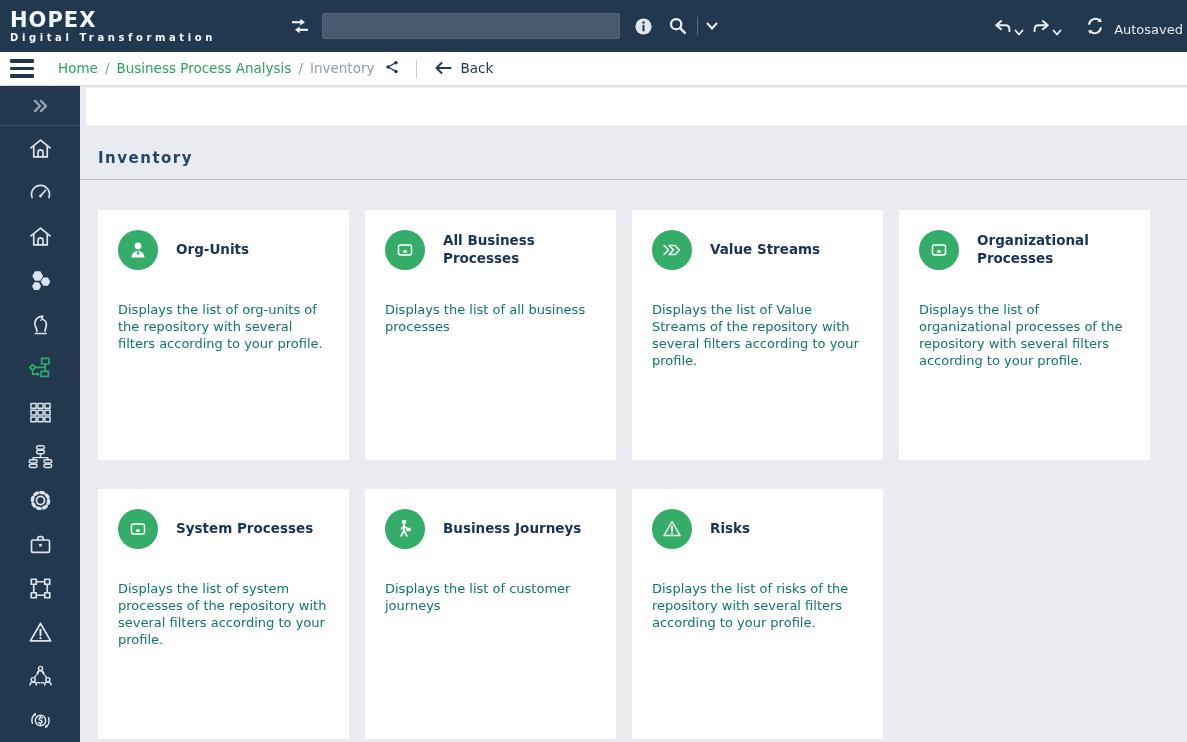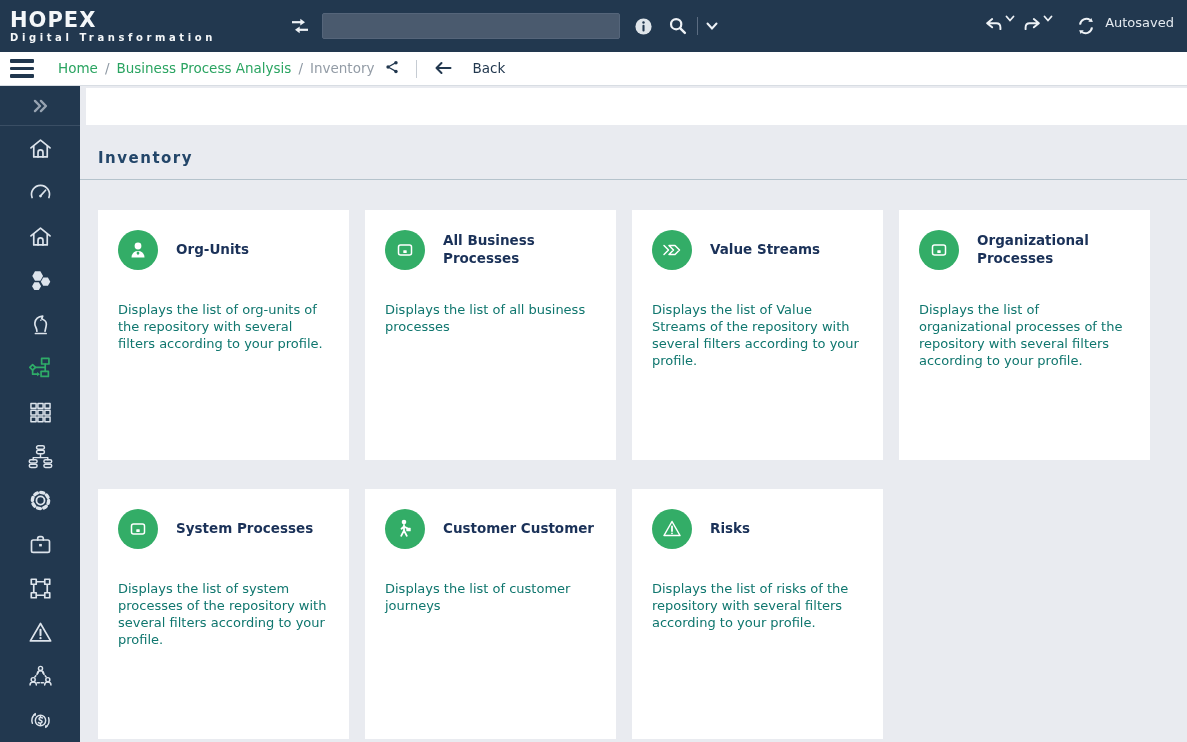--- a/index.html
+++ b/index.html
@@ -10,34 +10,34 @@
   
   .app-header { position:absolute; top:0; left:0; right:0; height:52px; background:#22384f;
                 display:flex; align-items:center; color:#eef2f6; }
   .logo { margin-left:10px; width:278px; line-height:1.05; }
   .logo-title { font-size:21px; font-weight:bold; letter-spacing:1px; color:#f4f7f9; }
   .logo-sub { font-size:10px; font-weight:bold; letter-spacing:3.6px; color:#f4f7f9; margin-top:2px; }
   .hdr-ic { display:flex; align-items:center; justify-content:center; cursor:pointer; }
   .search-box { width:298px; height:26px; background:#4a5a6e; border:1px solid #55657a; border-radius:2px;
                 margin-left:10px; color:#e8edf2; font-size:13px; padding:0 8px; outline:none; }
   .hdr-div { width:1px; height:18px; background:#5b6c81; margin:0 8px; }
-  .hdr-right { margin-left:auto; display:flex; align-items:flex-start; margin-right:13px; gap:0; }
+  .hdr-right { margin-left:auto; display:flex; align-items:flex-end; margin-right:4px; gap:0; }
   .autosaved { font-size:13px; color:#e4eaf0; margin-left:8px; }
 
   
   .crumb-bar { position:absolute; top:52px; left:0; right:0; height:34px; background:#ffffff;
                border-bottom:1px solid #d8dde3; display:flex; align-items:center; }
   .hamburger { margin-left:10px; width:24px; display:flex; flex-direction:column; gap:4px; cursor:pointer; }
   .hamburger span { display:block; height:3.5px; background:#21374e; border-radius:1px; }
   .crumbs { margin-left:24px; font-size:13.5px; display:flex; align-items:flex-start; gap:7px; }
   .crumb-link { color:#2aa461; cursor:pointer; text-decoration:none; }
   .crumb-sep { color:#8d98a3; }
   .crumb-cur { color:#939ca6; }
   .crumb-div { width:1px; height:18px; background:#c6ccd3; margin:0 10px; }
-  .back-btn { display:flex; align-items:center; gap:20px; color:#22384f; font-size:13.5px; cursor:pointer; }
+  .back-btn { display:flex; align-items:center; gap:8px; color:#22384f; font-size:13.5px; cursor:pointer; }
 
   
   .sidebar { position:absolute; top:86px; left:0; bottom:0; width:80px; background:#22384f; }
   .sb-expand { height:39px; display:flex; align-items:center; justify-content:center; cursor:pointer; }
   .sb-sep { border-top:1px solid #3a4e64; }
   .sb-item { height:44px; display:flex; align-items:center; justify-content:center; cursor:pointer; }
   .sic { stroke:#dde4ec; fill:none; stroke-width:1.5; stroke-linecap:round; stroke-linejoin:round; }
   .sic .fil { fill:#dde4ec; stroke:none; }
   .sic.green { stroke:#2fac68; }
   .sic.green .fil { fill:#2fac68; }
@@ -384,21 +384,21 @@
 
       <div class="card">
         <div class="card-head">
           <span class="icon-circle">
             <svg class="cic" width="24" height="24" viewBox="0 0 24 24">
               <circle class="fil" cx="11" cy="5" r="2.3"></circle>
               <path d="M11 8 V13.5 M11 13.5 L8.2 18.8 M11 13.5 L13.8 18.8 M11 9.5 L14.2 11.3 M11 9.5 L8.5 11.7" style="stroke-width:1.8"></path>
               <rect class="fil" x="13.3" y="10.8" width="4.4" height="3.5" rx="0.6"></rect>
             </svg>
           </span>
-          <span class="card-title">Customer Customer</span>
+          <span class="card-title">Business Journeys</span>
         </div>
         <p class="card-desc">Displays the list of customer journeys</p>
       </div>
 
       <div class="card">
         <div class="card-head">
           <span class="icon-circle">
             <svg class="cic" width="24" height="24" viewBox="0 0 24 24">
               <path d="M12 4.5 L20 18.5 H4 Z"></path>
               <path d="M12 9.5 V14" style="stroke-width:1.8"></path>

